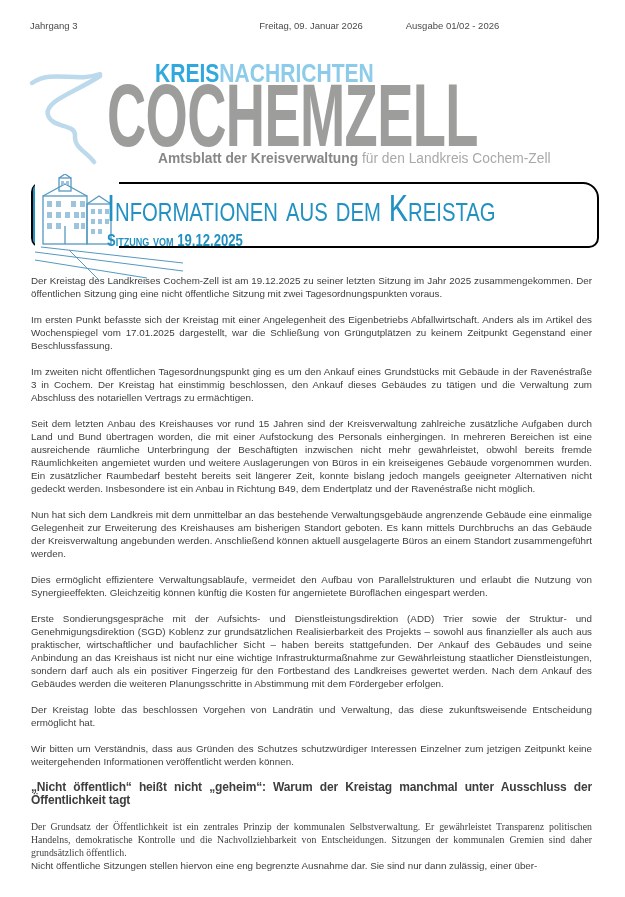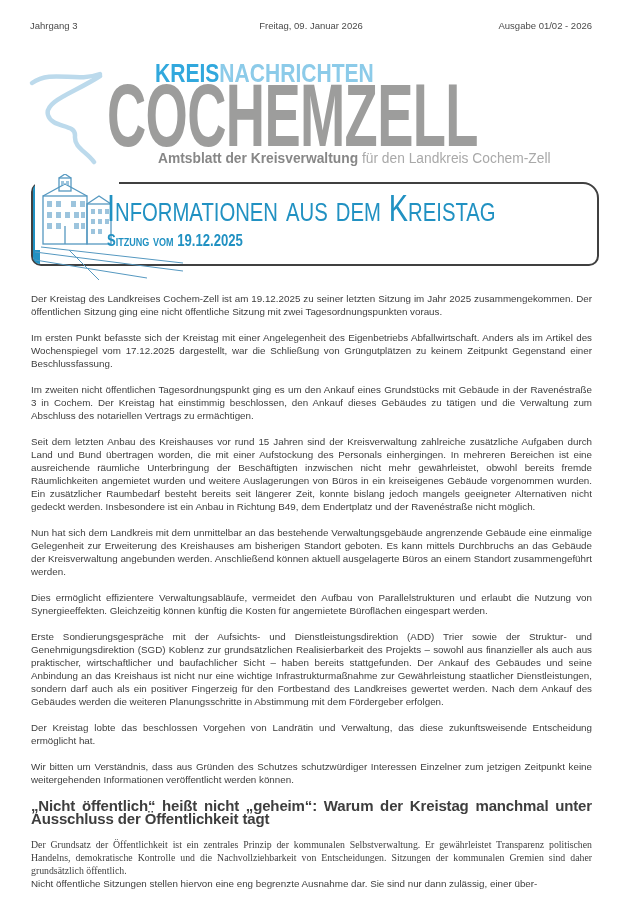--- a/index.html
+++ b/index.html
@@ -8,21 +8,21 @@
     font-family:"Liberation Sans","DejaVu Sans",sans-serif; overflow:hidden;
     margin:0 auto;
   }
   
   .meta-row {
     display:grid; grid-template-columns:1fr auto 1fr;
     padding:20px 33px 0 30px; font-size:9.5px; color:#4a4a4a;gap:43px;
   }
   .meta-left { text-align:left; }
   .meta-center { text-align:center; }
-  .meta-right { text-align:right; }
+  .meta-right { }
 
   
   .masthead { position:relative; height:118px; margin-top:28px; }
   .squiggle { position:absolute; left:28px; top:6px; width:115px; height:100px; }
   .kicker {
     position:absolute; left:155px; top:1px; font-size:26px; font-weight:bold;
     transform:scaleX(0.81); transform-origin:left top; white-space:nowrap; line-height:1;
   }
   .k-bold  { color:#31a8dd; }
   .k-light { color:#8ccbe9; }
@@ -32,22 +32,22 @@
     white-space:nowrap; letter-spacing:-1px;
   }
   .tagline {
     position:absolute; left:158px; top:90px; font-size:15.5px; line-height:1.15;
     transform:scaleX(0.89); transform-origin:left top; white-space:nowrap; color:#a9a9a9;
   }
   .tg-bold { color:#878787; font-weight:bold; }
 
   
   .title-box {
-    position:relative; margin:5px 0 0 31px; width:568px; height:84px;
-    border:2px solid #404040; border-radius:10px 16px 10px 10px; box-sizing:border-box;
+    position:relative; margin:5px 0 0 31px; width:568px; height:66px;
+    border:2px solid #000000; border-radius:10px 16px 10px 10px; box-sizing:border-box;
     background:#ffffff;
   }
   .left-bar {
     position:absolute; left:0; top:0; bottom:0; width:7px; background:#2191c2;
     border-radius:6px 0 0 7px;
   }
   .building { position:absolute; left:2px; top:-10px; width:150px; height:106px; }
   .tb-text { position:absolute; left:74px; top:5px; }
   .tb-title {
     font-size:37px; line-height:1.08; font-weight:400; font-variant:small-caps;
@@ -59,21 +59,21 @@
   }
   .tb-sub .sub-date { font-variant:normal; }
 
   
   .article {
     margin:26px 33px 0 31px; font-size:9.8px; line-height:13px;
     text-align:justify; color:#3e3e3e;
   }
   .article p { margin:0 0 13px 0; }
   .article p.tight { margin-bottom:0;font-family:Liberation Serif, serif; }
-  .article .subhead { font-weight:bold; font-size:15px; letter-spacing:-0.15px; }
+  .article .subhead { font-weight:bold; font-size:12px; letter-spacing:-0.15px; }
 </style>
 </head>
 <body>
 
 <div class="page">
 
   <div class="meta-row">
     <span class="meta-left">Jahrgang 3</span>
     <span class="meta-center">Freitag, 09. Januar 2026</span>
     <span class="meta-right">Ausgabe 01/02 - 2026</span>
@@ -141,21 +141,21 @@
     <div class="tb-text">
       <div class="tb-title">Informationen aus dem Kreistag</div>
       <div class="tb-sub">
         <span>Sitzung vom </span><span class="sub-date">19.12.2025</span>
       </div>
     </div>
   </div>
 
   <div class="article" lang="de">
     <p>Der Kreistag des Landkreises Cochem-Zell ist am 19.12.2025 zu seiner letzten Sitzung im Jahr 2025 zusammengekommen. Der öffentlichen Sitzung ging eine nicht öffentliche Sitzung mit zwei Tagesordnungspunkten voraus.</p>
-    <p>Im ersten Punkt befasste sich der Kreistag mit einer Angelegenheit des Eigenbetriebs Abfallwirtschaft. Anders als im Artikel des Wochenspiegel vom 17.12.2025 dargestellt, war die Schließung von Grüngutplätzen zu keinem Zeitpunkt Gegenstand einer Beschlussfassung.</p>
+    <p>Im ersten Punkt befasste sich der Kreistag mit einer Angelegenheit des Eigenbetriebs Abfallwirtschaft. Anders als im Artikel des Wochenspiegel vom 17.01.2025 dargestellt, war die Schließung von Grüngutplätzen zu keinem Zeitpunkt Gegenstand einer Beschlussfassung.</p>
     <p>Im zweiten nicht öffentlichen Tagesordnungspunkt ging es um den Ankauf eines Grundstücks mit Gebäude in der Ravenéstraße 3 in Cochem. Der Kreistag hat einstimmig beschlossen, den Ankauf dieses Gebäudes zu tätigen und die Verwaltung zum Abschluss des notariellen Vertrags zu ermächtigen.</p>
     <p>Seit dem letzten Anbau des Kreishauses vor rund 15 Jahren sind der Kreisverwaltung zahlreiche zusätzliche Aufgaben durch Land und Bund übertragen worden, die mit einer Aufstockung des Personals einhergingen. In mehreren Bereichen ist eine ausreichende räumliche Unterbringung der Beschäftigten inzwischen nicht mehr gewährleistet, obwohl bereits fremde Räumlichkeiten angemietet wurden und weitere Auslagerungen von Büros in ein kreiseigenes Gebäude vorgenommen wurden. Ein zusätzlicher Raumbedarf besteht bereits seit längerer Zeit, konnte bislang jedoch mangels geeigneter Alternativen nicht gedeckt werden. Insbesondere ist ein Anbau in Richtung B49, dem Endertplatz und der Ravenéstraße nicht möglich.</p>
     <p>Nun hat sich dem Landkreis mit dem unmittelbar an das bestehende Verwaltungsgebäude angrenzende Gebäude eine einmalige Gelegenheit zur Erweiterung des Kreishauses am bisherigen Standort geboten. Es kann mittels Durchbruchs an das Gebäude der Kreisverwaltung angebunden werden. Anschließend können aktuell ausgelagerte Büros an einem Standort zusammengeführt werden.</p>
     <p>Dies ermöglicht effizientere Verwaltungsabläufe, vermeidet den Aufbau von Parallelstrukturen und erlaubt die Nutzung von Synergieeffekten. Gleichzeitig können künftig die Kosten für angemietete Büroflächen eingespart werden.</p>
     <p>Erste Sondierungsgespräche mit der Aufsichts- und Dienstleistungsdirektion (ADD) Trier sowie der Struktur- und Genehmigungsdirektion (SGD) Koblenz zur grundsätzlichen Realisierbarkeit des Projekts – sowohl aus finanzieller als auch aus praktischer, wirtschaftlicher und baufachlicher Sicht – haben bereits stattgefunden. Der Ankauf des Gebäudes und seine Anbindung an das Kreishaus ist nicht nur eine wichtige Infrastrukturmaßnahme zur Gewährleistung staatlicher Dienstleistungen, sondern darf auch als ein positiver Fingerzeig für den Fortbestand des Landkreises gewertet werden. Nach dem Ankauf des Gebäudes werden die weiteren Planungsschritte in Abstimmung mit dem Fördergeber erfolgen.</p>
     <p>Der Kreistag lobte das beschlossen Vorgehen von Landrätin und Verwaltung, das diese zukunftsweisende Entscheidung ermöglicht hat.</p>
     <p>Wir bitten um Verständnis, dass aus Gründen des Schutzes schutzwürdiger Interessen Einzelner zum jetzigen Zeitpunkt keine weitergehenden Informationen veröffentlicht werden können.</p>
     <p class="subhead">„Nicht öffentlich“ heißt nicht „geheim“: Warum der Kreistag manchmal unter Ausschluss der Öffentlichkeit tagt</p>
     <p class="tight">Der Grundsatz der Öffentlichkeit ist ein zentrales Prinzip der kommunalen Selbstverwaltung. Er gewährleistet Transparenz politischen Handelns, demokratische Kontrolle und die Nachvollziehbarkeit von Entscheidungen. Sitzungen der kommunalen Gremien sind daher grundsätzlich öffentlich.</p>
     <p>Nicht öffentliche Sitzungen stellen hiervon eine eng begrenzte Ausnahme dar. Sie sind nur dann zulässig, einer über-</p>

